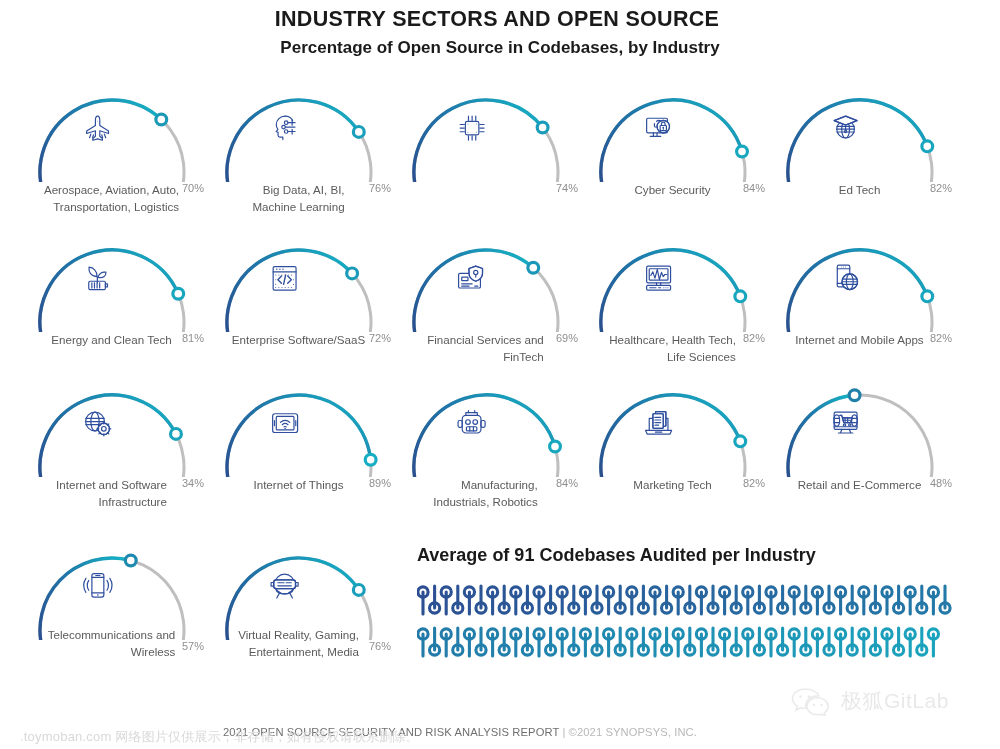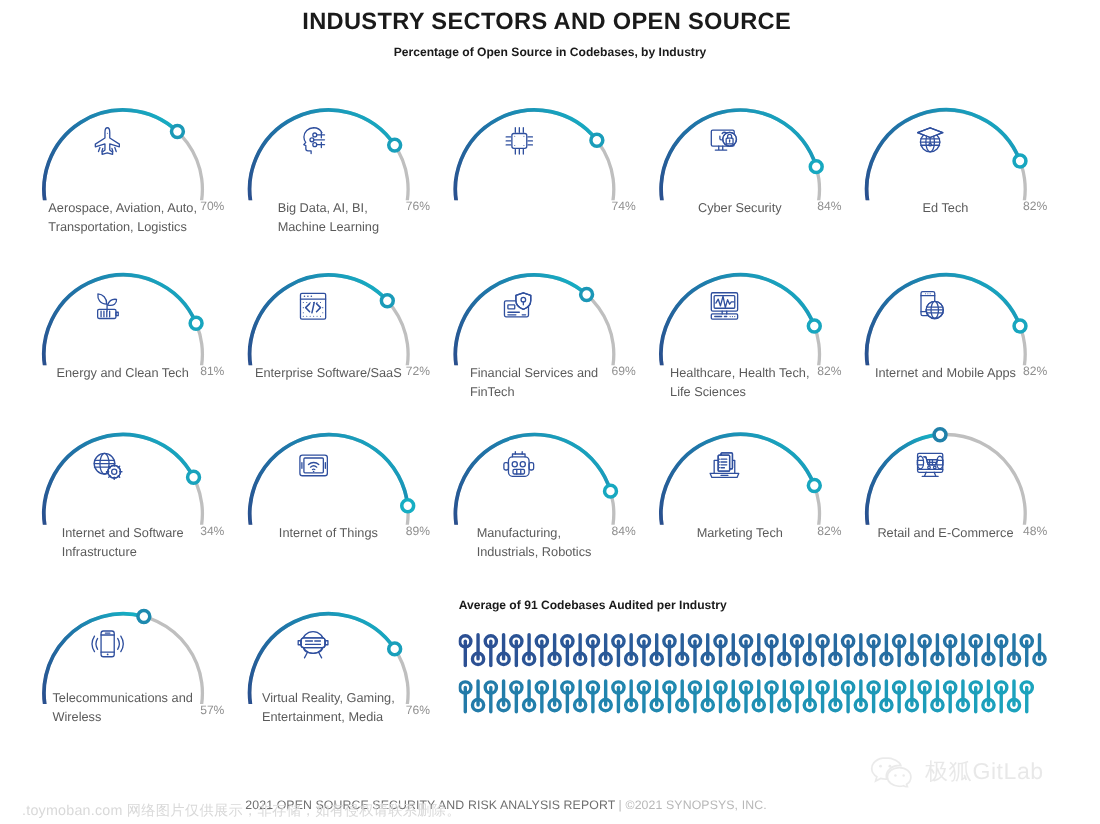--- a/index.html
+++ b/index.html
@@ -25,21 +25,21 @@
   }
   #page-title {
     font-size: 21.5px;
     font-weight: bold;
     letter-spacing: 0.3px;
     color: #1a1a1a;
     margin: 0;
     line-height: 30px;
   }
   #page-subtitle {
-    font-size: 11px;
+    font-size: 17px;
     font-weight: bold;
     color: #1a1a1a;
     margin: 6px 0 0 6px;
     line-height: 16px;
   }
 
   
   #gauge-grid {
     position: absolute;
     left: 18px;
@@ -72,38 +72,38 @@
     position: absolute;
     font-size: 11px;
     color: #8f8f8f;
     font-family: "Liberation Sans", sans-serif;
     white-space: nowrap;
   }
   .gauge-label {
     margin-top: 4px;
     font-size: 11.6px;
     color: #5a5a5a;
-    text-align: left;
+    text-align: right;
     line-height: 16.5px;
     max-width: 180px;
   }
   .row-h1 { height: 150px; }
   .row-h2 { height: 145px; }
   .row-h3 { height: 163px; }
   .row-h4 { height: 120px; }
 
   
   #codebases-panel {
     position: absolute;
     left: 417px;
     top: 545px;
     width: 560px;
   }
   #codebases-title {
-    font-size: 11px;
+    font-size: 18px;
     font-weight: bold;
     color: #1a1a1a;
     margin: 0 0 14px 0;
   }
   #codebases-art {
     width: 545px;
     height: 90px;
   }
 
   

